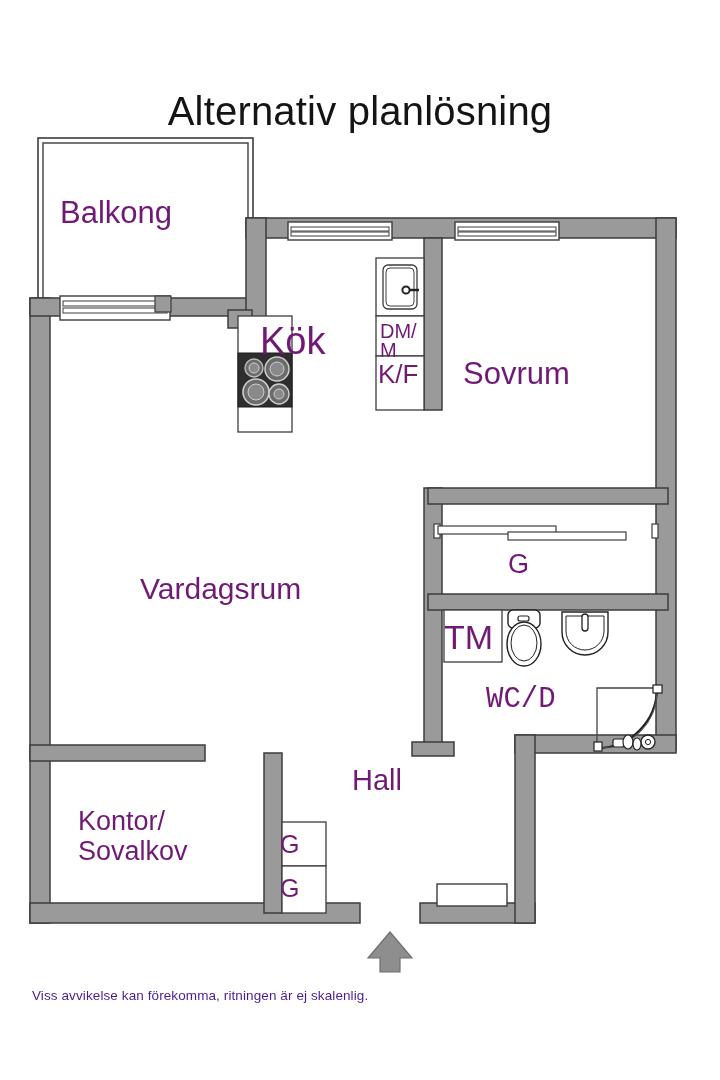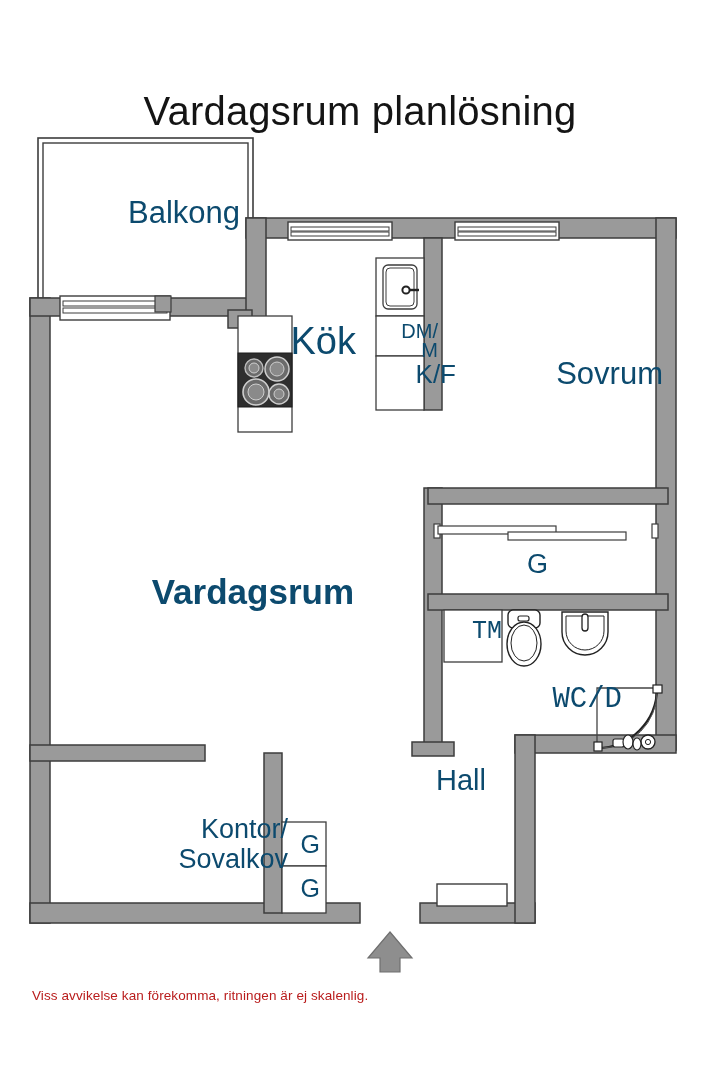--- a/index.html
+++ b/index.html
@@ -31,49 +31,49 @@
     top: 0;
     left: 0;
     width: 720px;
     height: 1080px;
   }
   #footer-note {
     position: absolute;
     left: 32px;
     top: 988px;
     font-size: 13.5px;
-    color: #b91c1c;
+    color: #4c1d95;
     letter-spacing: 0.1px;
   }
   .room-label {
     position: absolute;
-    text-align: right;
-    color: #0c4a6e;
+    text-align: left;
+    color: #701a75;
     white-space: pre-line;
     line-height: 1.12;
     pointer-events: none;
   }
   .lbl-balkong { left: 60px;  top: 196px;  width: 180px; font-size: 31px; }
   .lbl-kok     { left: 260px; top: 320px;  width: 96px;  font-size: 38px; }
   .lbl-sovrum  { left: 463px; top: 357px;  width: 200px; font-size: 31px; }
-  .lbl-vardags { left: 140px; top: 572px;  width: 214px; font-size: 35px; font-weight: bold; }
-  .lbl-kontor  { left: 78px;  top: 806px;  width: 210px; font-size: 27px; margin-top: 8px; }
+  .lbl-vardags { left: 140px; top: 572px;  width: 214px; font-size: 30px; }
+  .lbl-kontor  { left: 78px;  top: 806px;  width: 210px; font-size: 27px; }
   .lbl-hall    { left: 352px; top: 764px;  width: 134px; font-size: 29px; }
   .lbl-wcd     { left: 486px; top: 684px;  width: 136px; font-size: 29px; font-family: Liberation Mono, monospace; }
   .lbl-g-hall  { left: 508px; top: 549px;  width: 40px;  font-size: 27px; }
   .lbl-g1      { left: 280px; top: 830px;  width: 40px;  font-size: 25px; }
   .lbl-g2      { left: 280px; top: 874px;  width: 40px;  font-size: 25px; }
-  .lbl-tm      { left: 444px; top: 618px;  width: 58px;  font-size: 25px; font-family: Liberation Mono, monospace; }
+  .lbl-tm      { left: 444px; top: 618px;  width: 58px;  font-size: 34px; }
   .lbl-dmm     { left: 380px; top: 322px;  width: 58px;  font-size: 20px; line-height: 0.95; }
   .lbl-kf      { left: 378px; top: 360px;  width: 78px;  font-size: 26px; }
 </style>
 </head>
 <body>
 
-<h1 id="page-title">Vardagsrum planlösning</h1>
+<h1 id="page-title">Alternativ planlösning</h1>
 
 <svg id="plan-canvas" viewBox="0 0 720 1080" xmlns="http://www.w3.org/2000/svg">
 
   <g>
     <rect x="38" y="138" width="215" height="168" fill="#ffffff" stroke="#3d3d3d" stroke-width="1.6"></rect>
     <rect x="43" y="143" width="205" height="158" fill="#ffffff" stroke="#3d3d3d" stroke-width="1.4"></rect>
   </g>
 
   <g fill="#9a9a9a" stroke="#3d3d3d" stroke-width="1.5" stroke-linejoin="miter">
 

